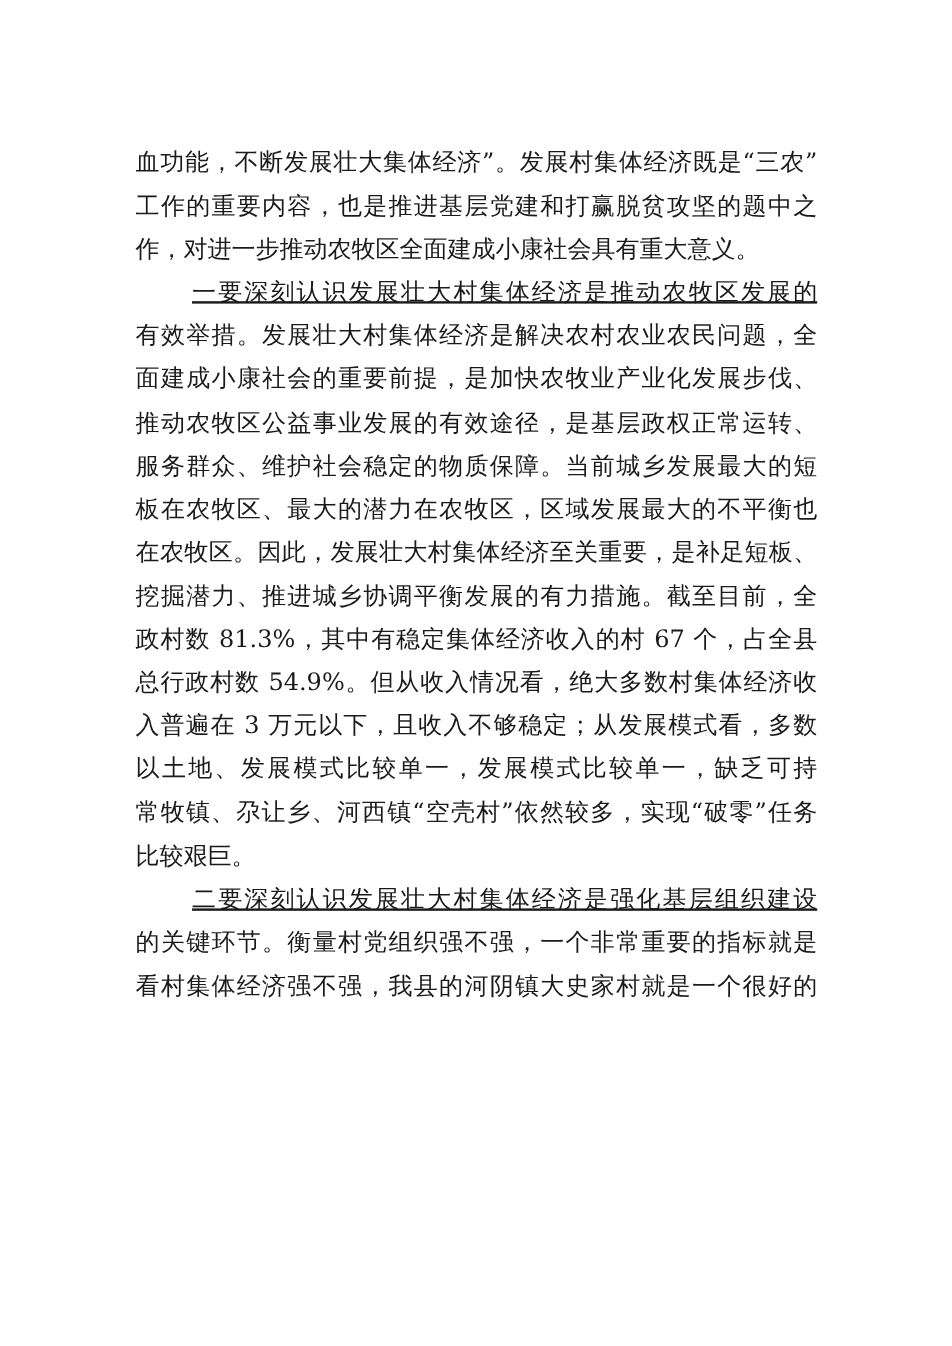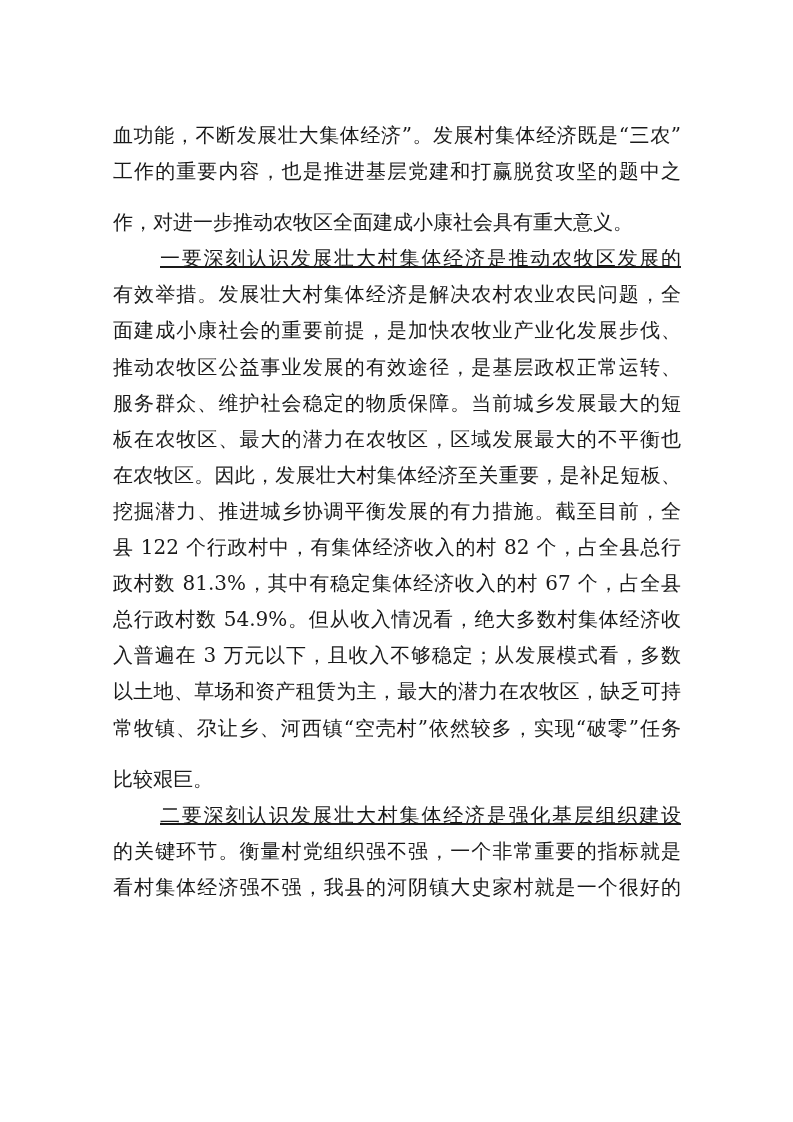--- a/index.html
+++ b/index.html
@@ -34,21 +34,20 @@
   .line {
     display: block;
     height: 36.1px;
     white-space: nowrap;
     text-align: justify;
     text-align-last: justify;
     letter-spacing: 0;
   }
   .line.last {
     text-align-last: left;
-    margin-top: 15px;
   }
   .line.indent {
     padding-left: 47px;
     text-decoration: underline;
   }
 </style>
 </head>
 <body>
 
 <div class="page">
@@ -57,24 +56,23 @@
     <span class="line">工作的重要内容，也是推进基层党建和打赢脱贫攻坚的题中之</span>
     <span class="line last">作，对进一步推动农牧区全面建成小康社会具有重大意义。</span>
     <span class="line indent">一要深刻认识发展壮大村集体经济是推动农牧区发展的</span>
     <span class="line">有效举措。发展壮大村集体经济是解决农村农业农民问题，全</span>
     <span class="line">面建成小康社会的重要前提，是加快农牧业产业化发展步伐、</span>
     <span class="line">推动农牧区公益事业发展的有效途径，是基层政权正常运转、</span>
     <span class="line">服务群众、维护社会稳定的物质保障。当前城乡发展最大的短</span>
     <span class="line">板在农牧区、最大的潜力在农牧区，区域发展最大的不平衡也</span>
     <span class="line">在农牧区。因此，发展壮大村集体经济至关重要，是补足短板、</span>
     <span class="line">挖掘潜力、推进城乡协调平衡发展的有力措施。截至目前，全</span>
-    <span class="line">县 122 个行政村中，有集体经济收入的村 82 个，占全县总行</span>
     <span class="line">政村数 81.3%，其中有稳定集体经济收入的村 67 个，占全县</span>
     <span class="line">总行政村数 54.9%。但从收入情况看，绝大多数村集体经济收</span>
     <span class="line">入普遍在 3 万元以下，且收入不够稳定；从发展模式看，多数</span>
-    <span class="line">以土地、草场和资产租赁为主，最大的潜力在农牧区，缺乏可持</span>
+    <span class="line">以土地、发展模式比较单一，发展模式比较单一，缺乏可持</span>
     <span class="line">常牧镇、尕让乡、河西镇“空壳村”依然较多，实现“破零”任务</span>
     <span class="line last">比较艰巨。</span>
     <span class="line indent">二要深刻认识发展壮大村集体经济是强化基层组织建设</span>
     <span class="line">的关键环节。衡量村党组织强不强，一个非常重要的指标就是</span>
     <span class="line">看村集体经济强不强，我县的河阴镇大史家村就是一个很好的</span>
   </div>
 </div>
 
 </body></html>

